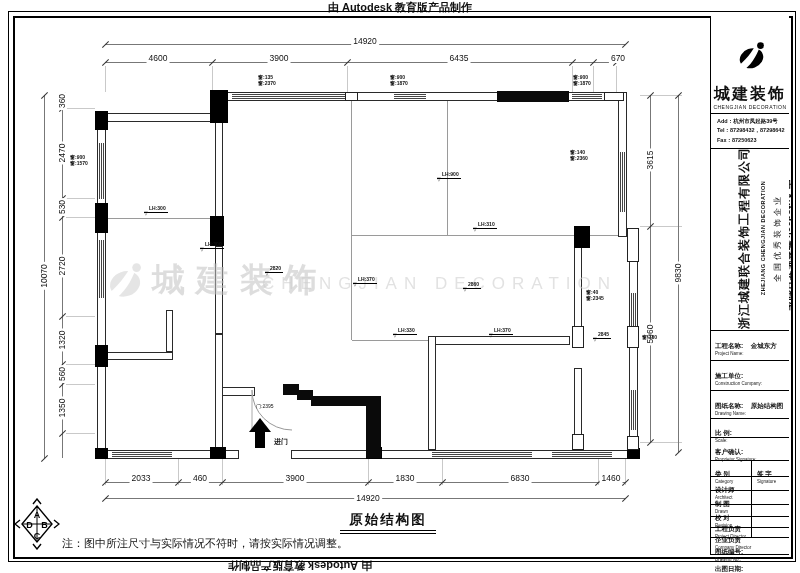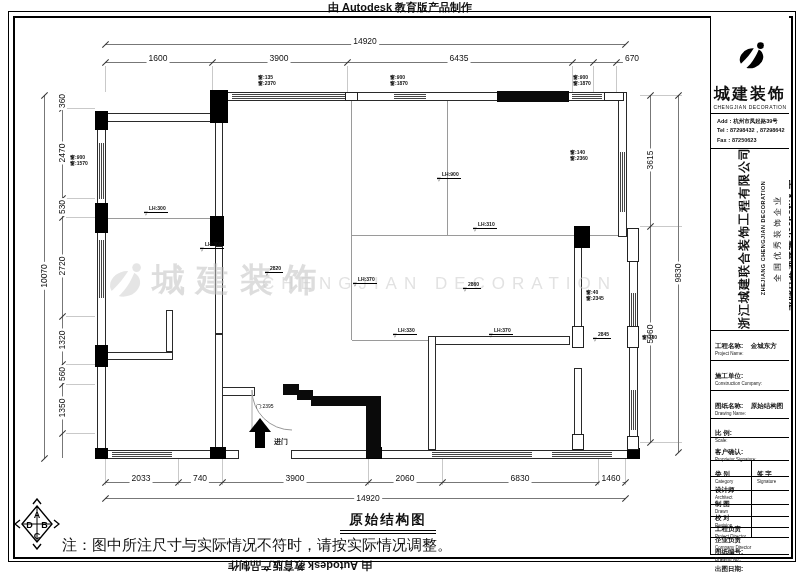--- a/index.html
+++ b/index.html
@@ -36,21 +36,21 @@
   .wm-en{position:absolute;left:262px;top:274px;font-size:17px;color:#cfcfcf;letter-spacing:7px;
          opacity:.6;z-index:5}
   .wm-logo{position:absolute;left:104px;top:258px;opacity:.4;z-index:5}
   
   .edge-top{position:absolute;left:0;top:0;width:800px;text-align:center;font-size:11px;font-weight:bold}
   .edge-bottom{position:absolute;left:170px;top:558px;width:260px;text-align:center;font-size:11px;
                font-weight:bold;transform:rotate(180deg)}
   .edge-right{position:absolute;left:787px;top:245px;font-size:10px;font-weight:bold;white-space:nowrap;
               transform:translate(-50%,-50%) rotate(90deg)}
   
-  .note{position:absolute;left:62px;top:536px;font-size:15px;z-index:6}
+  .note{position:absolute;left:62px;top:536px;font-size:11px;z-index:6}
   .ptitle{position:absolute;left:340px;top:511px;width:96px;text-align:center;font-size:13.5px;
           font-weight:bold;border-bottom:4px double #000;padding-bottom:1px;z-index:6;letter-spacing:2px}
   
   .arrow-tri{position:absolute;left:249px;top:418px;width:0;height:0;border-left:11px solid transparent;
              border-right:11px solid transparent;border-bottom:14px solid #000;z-index:6}
   .arrow-stem{position:absolute;left:255px;top:431px;width:10px;height:17px;background:#000;z-index:6}
   .enter-lbl{position:absolute;left:274px;top:437px;font-size:7px;font-weight:bold;z-index:6}
   
   .tb{position:absolute;left:710px;top:16px;width:79px;height:539px;border-left:1px solid #000;
       box-sizing:border-box;background:#fff;z-index:7}
@@ -145,28 +145,28 @@
   <div class="tk" style="left:58px;top:433px"></div>
   <div class="tk" style="left:40px;top:95px"></div>
   <div class="tk" style="left:40px;top:458px"></div>
   <div class="tk" style="left:646px;top:95px"></div>
   <div class="tk" style="left:646px;top:226px"></div>
   <div class="tk" style="left:646px;top:442px"></div>
   <div class="tk" style="left:674px;top:95px"></div>
   <div class="tk" style="left:674px;top:452px"></div>
 
   <div class="dh" style="left:365px;top:41px">14920</div>
-  <div class="dh" style="left:158px;top:58px">1600</div>
+  <div class="dh" style="left:158px;top:58px">4600</div>
   <div class="dh" style="left:279px;top:58px">3900</div>
   <div class="dh" style="left:459px;top:58px">6435</div>
-  <div class="dh" style="left:632px;top:58px">670</div>
+  <div class="dh" style="left:618px;top:58px">670</div>
   <div class="dh" style="left:141px;top:478px">2033</div>
-  <div class="dh" style="left:200px;top:478px">740</div>
+  <div class="dh" style="left:200px;top:478px">460</div>
   <div class="dh" style="left:295px;top:478px">3900</div>
-  <div class="dh" style="left:405px;top:478px">2060</div>
+  <div class="dh" style="left:405px;top:478px">1830</div>
   <div class="dh" style="left:520px;top:478px">6830</div>
   <div class="dh" style="left:611px;top:478px">1460</div>
   <div class="dh" style="left:368px;top:498px">14920</div>
   <div class="dv" style="left:44px;top:276px">10070</div>
   <div class="dv" style="left:62px;top:101px">360</div>
   <div class="dv" style="left:62px;top:153px">2470</div>
   <div class="dv" style="left:62px;top:207px">530</div>
   <div class="dv" style="left:62px;top:266px">2720</div>
   <div class="dv" style="left:62px;top:340px">1320</div>
   <div class="dv" style="left:62px;top:374px">560</div>

